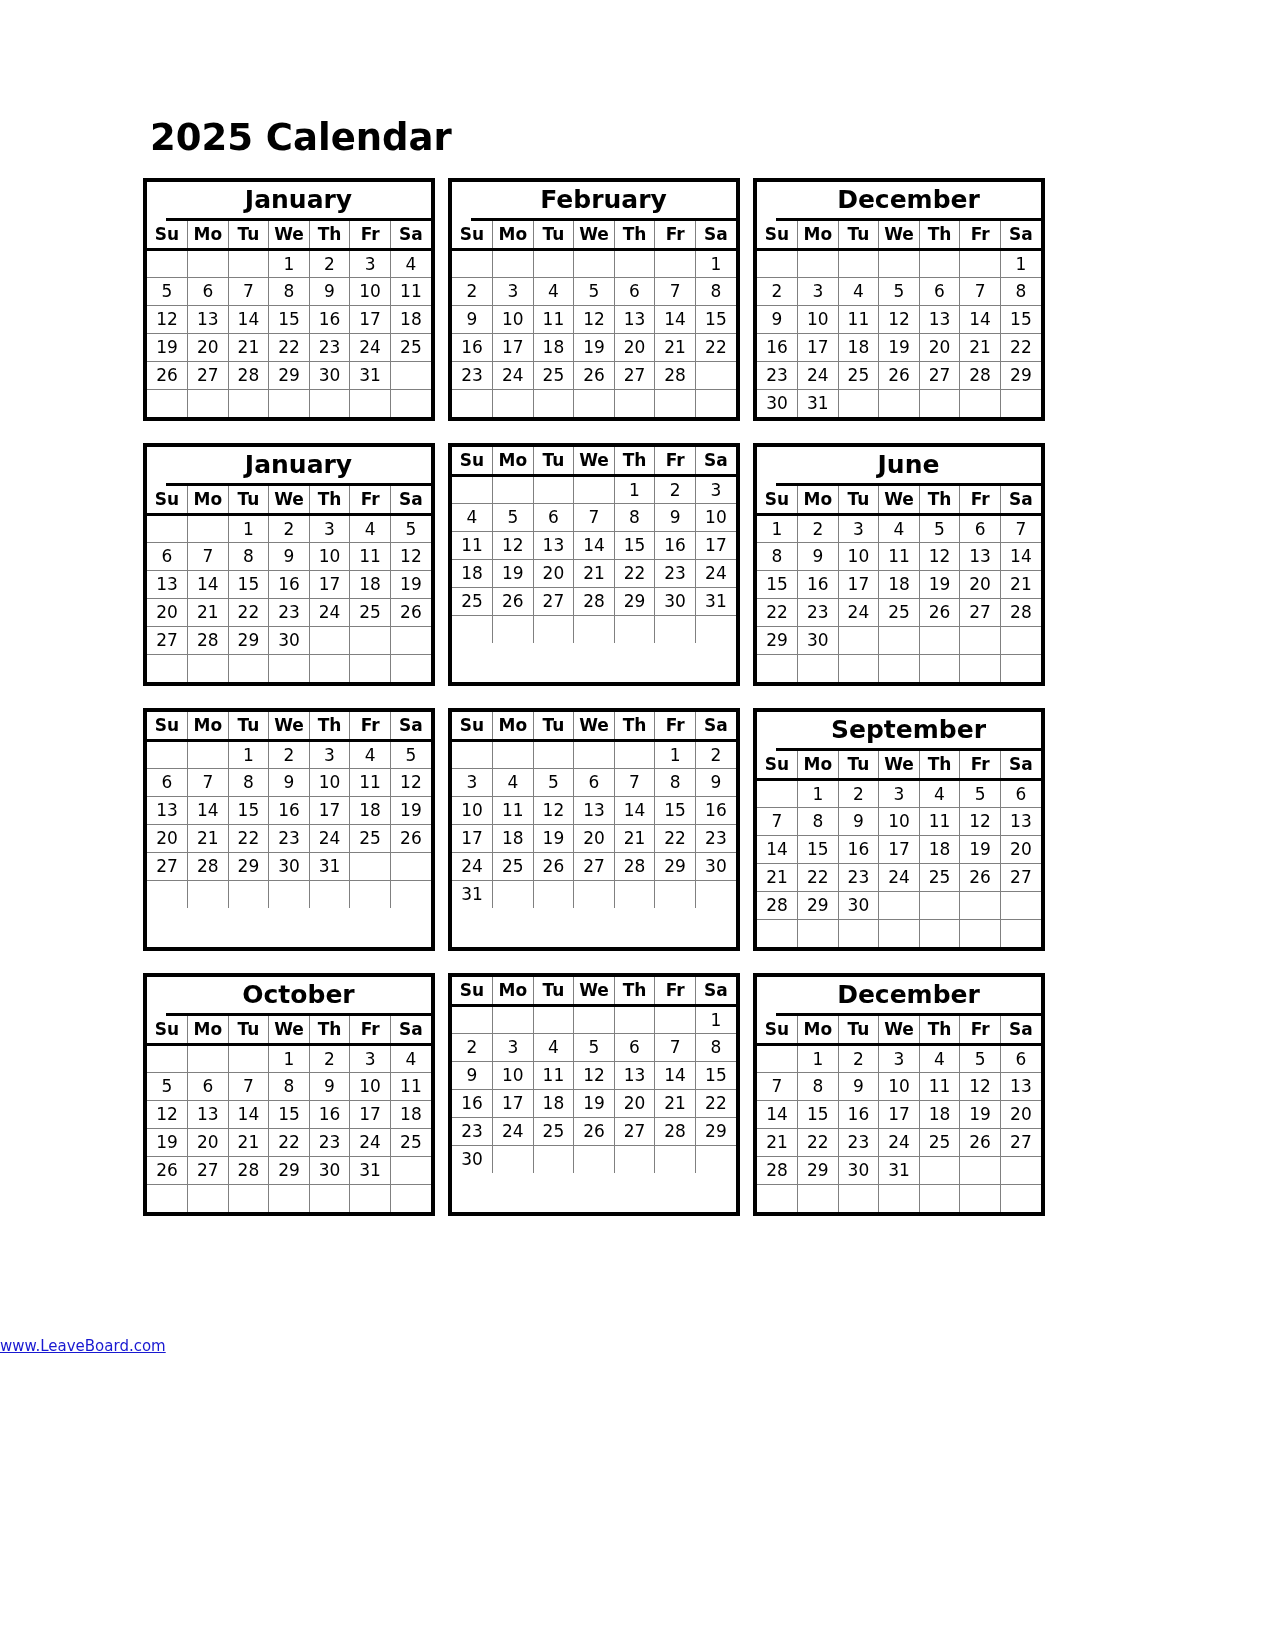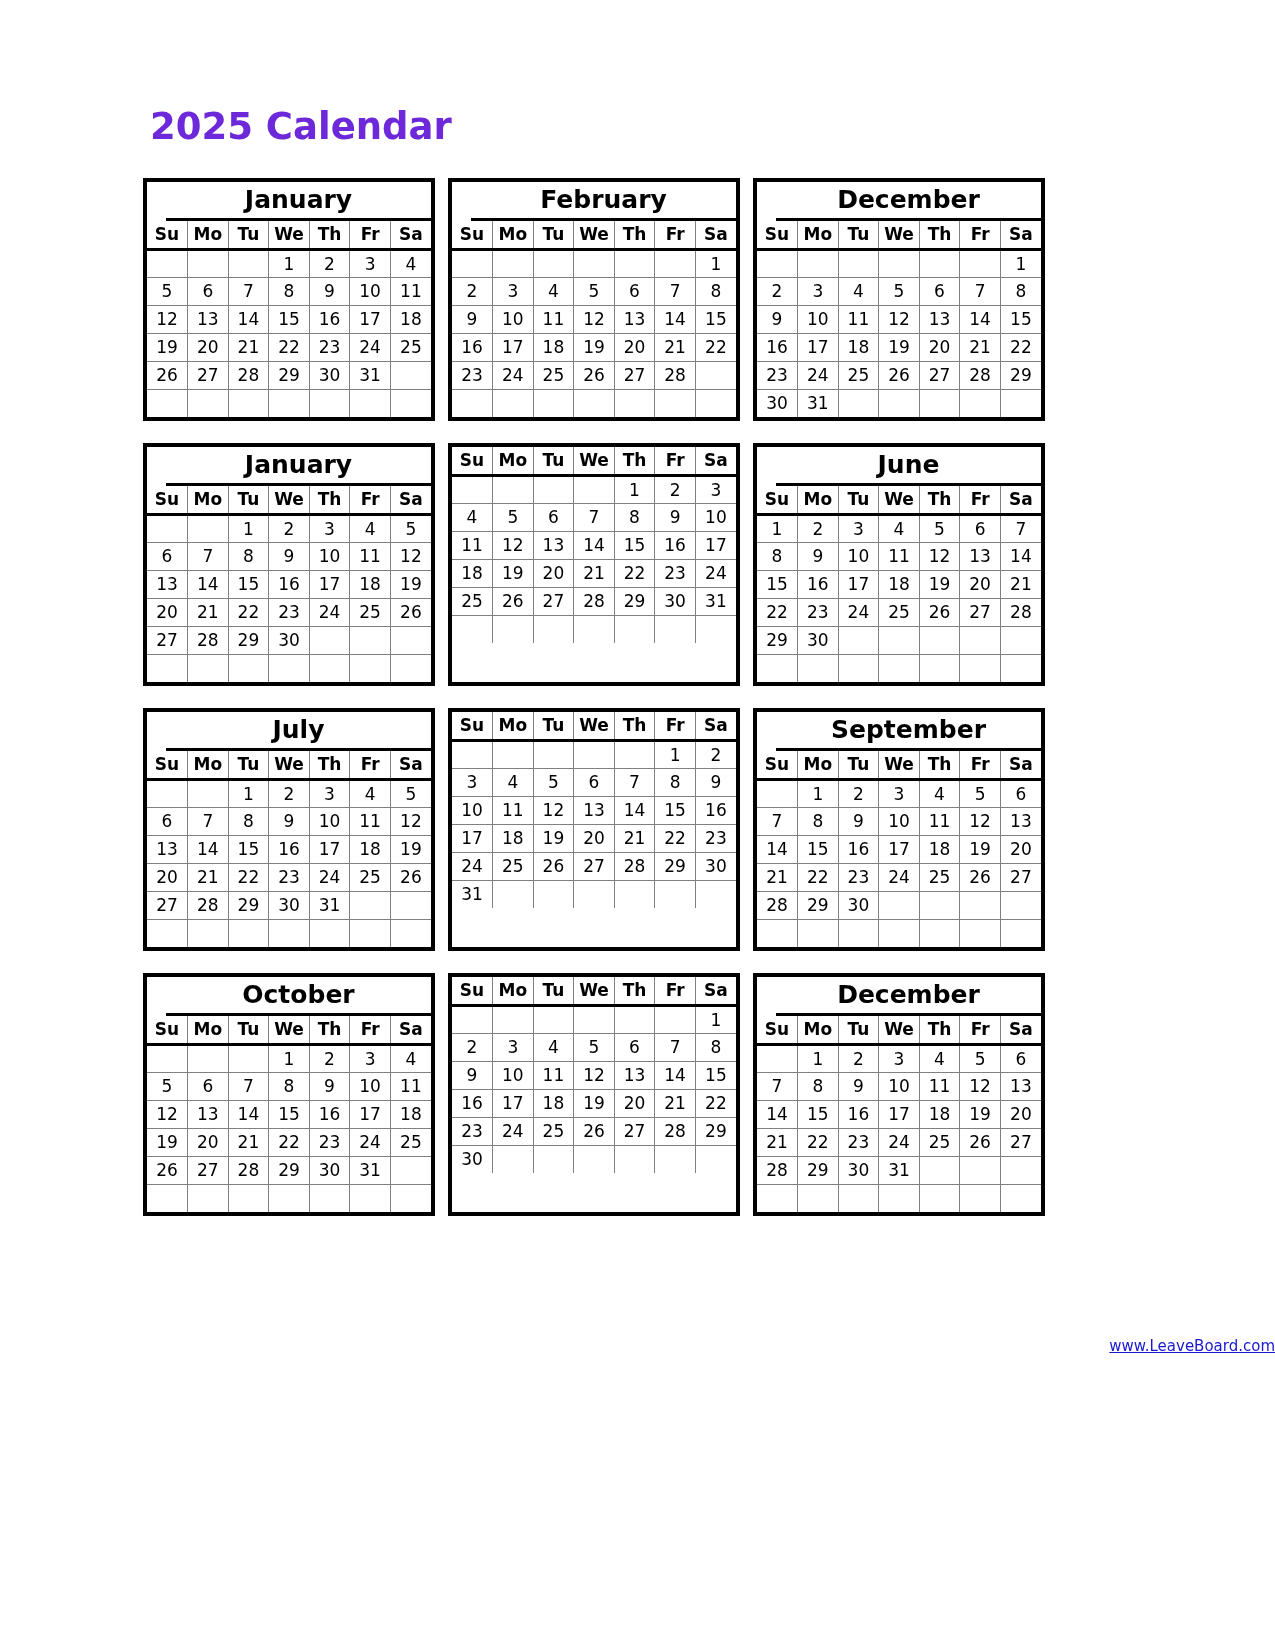--- a/index.html
+++ b/index.html
@@ -17,25 +17,25 @@
   }
   .page {
     position: absolute;
     left: 0; top: 0;
     width: 1275px;
     height: 1650px;
   }
   .page-title {
     position: absolute;
     left: 150px;
-    top: 105px;
+    top: 116px;
     font-size: 37px;
     font-weight: bold;
     letter-spacing: 0px;
-    color: #6d28d9;
+    color: #000000;
     line-height: 44px;
   }
   .months-grid {
     position: absolute;
     left: 143px;
     top: 178px;
     width: 906px;
   }
   .month-row {
     display: flex;
@@ -92,21 +92,21 @@
     border-right: none;
   }
   table.month-table tbody tr:last-child td {
     border-bottom: none;
   }
   .footer-link-wrap {
     position: absolute;
     left: 0;
     top: 1336px;
     width: 1275px;
-    text-align: right;
+    text-align: left;
   }
   .footer-link {
     font-size: 15px;
     color: #1919D1;
     text-decoration: underline;
     font-family: "DejaVu Sans", "Liberation Sans", sans-serif;
   }
 </style>
 </head>
 <body>
@@ -550,21 +550,20 @@
                 <td></td>
                 <td></td>
                 <td></td>
               </tr>
             </tbody>
           </table>
         </div>
       </div>
       <div class="month-row">
         <div class="month-card">
-          <div class="month-title">July</div>
           <table class="month-table">
             <thead>
               <tr>
                 <th>Su</th>
                 <th>Mo</th>
                 <th>Tu</th>
                 <th>We</th>
                 <th>Th</th>
                 <th>Fr</th>
                 <th>Sa</th>

